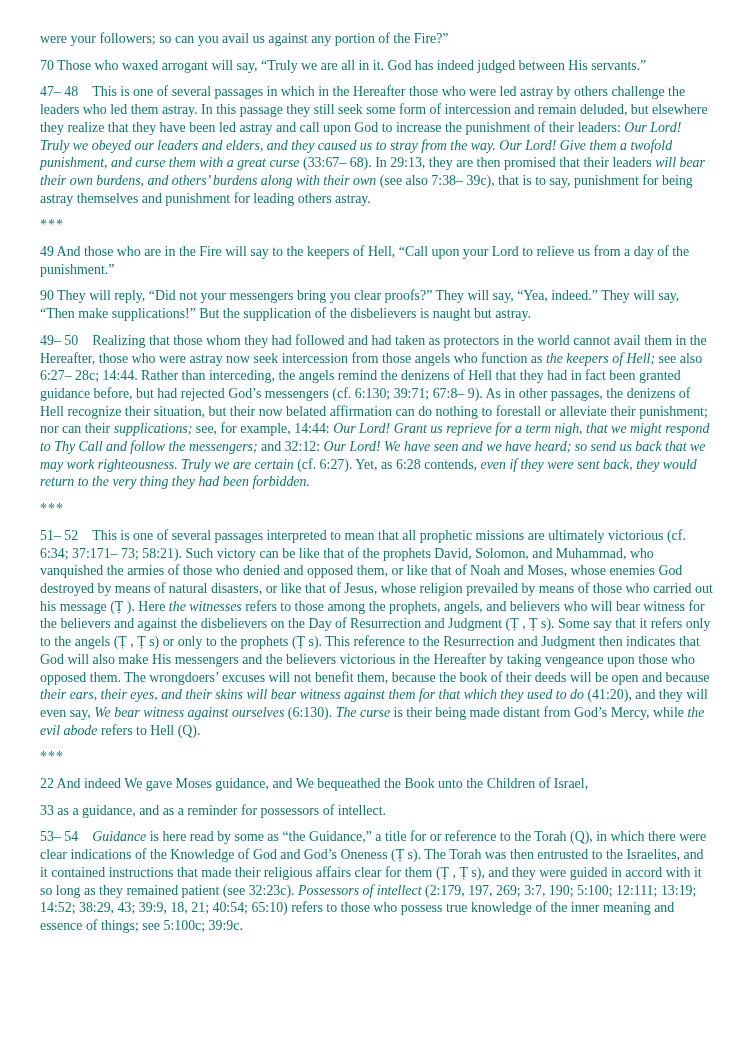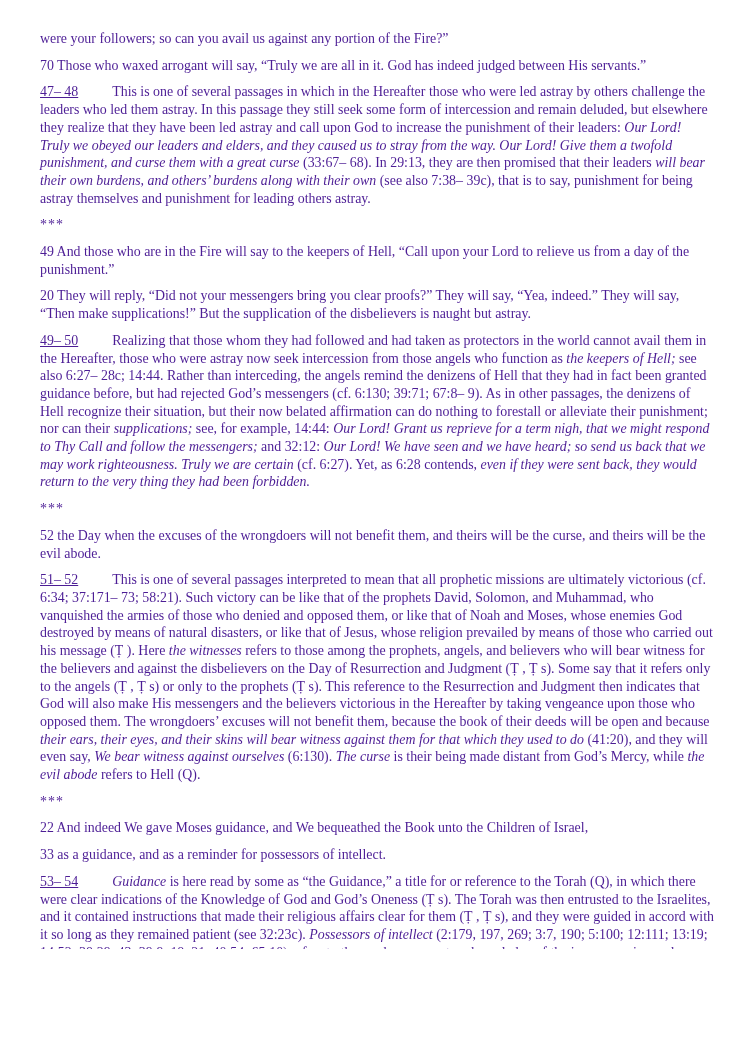--- a/index.html
+++ b/index.html
@@ -5,57 +5,55 @@
   html, body {
     margin: 0;
     padding: 0;
     background: #ffffff;
   }
   .page {
     box-sizing: border-box;
     width: 749px;
     height: 949px;
     background: #ffffff;
-    color: #4c1d95;
+    color: #0f766e;
     font-family: "Liberation Serif", "DejaVu Serif", serif;
     padding: 30px 35px 30px 40px;
     overflow: hidden;
   }
   .doc p {
     margin: 0 0 9px 0;
     font-size: 13.9px;
     line-height: 17.7px;
     text-align: left;
   }
   .doc p.separator {
     letter-spacing: 1px;
     margin: 0 0 9px 0;
   }
   .range-label {
-    margin-right: 34px;
+    margin-right: 14px;
     white-space: nowrap;
-    text-decoration: underline;
   }
   em {
     font-style: italic;
   }
 </style>
 </head>
 <body>
 
 <div class="page">
   <div class="doc">
       <p><span>were your followers; so can you avail us against any portion of the Fire?”</span></p>
       <p><span>70 Those who waxed arrogant will say, “Truly we are all in it. God has indeed judged between His servants.”</span></p>
       <p><span class="range-label">47– 48</span><span>This is one of several passages in which in the Hereafter those who were led astray by others challenge the leaders who led them astray. In this passage they still seek some form of intercession and remain deluded, but elsewhere they realize that they have been led astray and call upon God to increase the punishment of their leaders: </span><em>Our Lord! Truly we obeyed our leaders and elders, and they caused us to stray from the way. Our Lord! Give them a twofold punishment, and curse them with a great curse</em><span> (33:67– 68). In 29:13, they are then promised that their leaders </span><em>will bear their own burdens, and others’ burdens along with their own</em><span> (see also 7:38– 39c), that is to say, punishment for being astray themselves and punishment for leading others astray.</span></p>
       <p class="separator">***</p>
       <p><span>49 And those who are in the Fire will say to the keepers of Hell, “Call upon your Lord to relieve us from a day of the punishment.”</span></p>
-      <p><span>20 They will reply, “Did not your messengers bring you clear proofs?” They will say, “Yea, indeed.” They will say, “Then make supplications!” But the supplication of the disbelievers is naught but astray.</span></p>
+      <p><span>90 They will reply, “Did not your messengers bring you clear proofs?” They will say, “Yea, indeed.” They will say, “Then make supplications!” But the supplication of the disbelievers is naught but astray.</span></p>
       <p><span class="range-label">49– 50</span><span>Realizing that those whom they had followed and had taken as protectors in the world cannot avail them in the Hereafter, those who were astray now seek intercession from those angels who function as </span><em>the keepers of Hell;</em><span> see also 6:27– 28c; 14:44. Rather than interceding, the angels remind the denizens of Hell that they had in fact been granted guidance before, but had rejected God’s messengers (cf. 6:130; 39:71; 67:8– 9). As in other passages, the denizens of Hell recognize their situation, but their now belated affirmation can do nothing to forestall or alleviate their punishment; nor can their </span><em>supplications;</em><span> see, for example, 14:44: </span><em>Our Lord! Grant us reprieve for a term nigh, that we might respond to Thy Call and follow the messengers;</em><span> and 32:12: </span><em>Our Lord! We have seen and we have heard; so send us back that we may work righteousness. Truly we are certain</em><span> (cf. 6:27). Yet, as 6:28 contends, </span><em>even if they were sent back, they would return to the very thing they had been forbidden.</em></p>
       <p class="separator">***</p>
-      <p><span>52 the Day when the excuses of the wrongdoers will not benefit them, and theirs will be the curse, and theirs will be the evil abode.</span></p>
       <p><span class="range-label">51– 52</span><span>This is one of several passages interpreted to mean that all prophetic missions are ultimately victorious (cf. 6:34; 37:171– 73; 58:21). Such victory can be like that of the prophets David, Solomon, and Muhammad, who vanquished the armies of those who denied and opposed them, or like that of Noah and Moses, whose enemies God destroyed by means of natural disasters, or like that of Jesus, whose religion prevailed by means of those who carried out his message (Ṭ ). Here </span><em>the witnesses</em><span> refers to those among the prophets, angels, and believers who will bear witness for the believers and against the disbelievers on the Day of Resurrection and Judgment (Ṭ , Ṭ s). Some say that it refers only to the angels (Ṭ , Ṭ s) or only to the prophets (Ṭ s). This reference to the Resurrection and Judgment then indicates that God will also make His messengers and the believers victorious in the Hereafter by taking vengeance upon those who opposed them. The wrongdoers’ excuses will not benefit them, because the book of their deeds will be open and because </span><em>their ears, their eyes, and their skins will bear witness against them for that which they used to do</em><span> (41:20), and they will even say, </span><em>We bear witness against ourselves</em><span> (6:130). </span><em>The curse</em><span> is their being made distant from God’s Mercy, while </span><em>the evil abode</em><span> refers to Hell (Q).</span></p>
       <p class="separator">***</p>
       <p><span>22 And indeed We gave Moses guidance, and We bequeathed the Book unto the Children of Israel,</span></p>
       <p><span>33 as a guidance, and as a reminder for possessors of intellect.</span></p>
       <p><span class="range-label">53– 54</span><em>Guidance</em><span> is here read by some as “the Guidance,” a title for or reference to the Torah (Q), in which there were clear indications of the Knowledge of God and God’s Oneness (Ṭ s). The Torah was then entrusted to the Israelites, and it contained instructions that made their religious affairs clear for them (Ṭ , Ṭ s), and they were guided in accord with it so long as they remained patient (see 32:23c). </span><em>Possessors of intellect</em><span> (2:179, 197, 269; 3:7, 190; 5:100; 12:111; 13:19; 14:52; 38:29, 43; 39:9, 18, 21; 40:54; 65:10) refers to those who possess true knowledge of the inner meaning and essence of things; see 5:100c; 39:9c.</span></p>
     </div>
 </div>
 
 </body></html>

